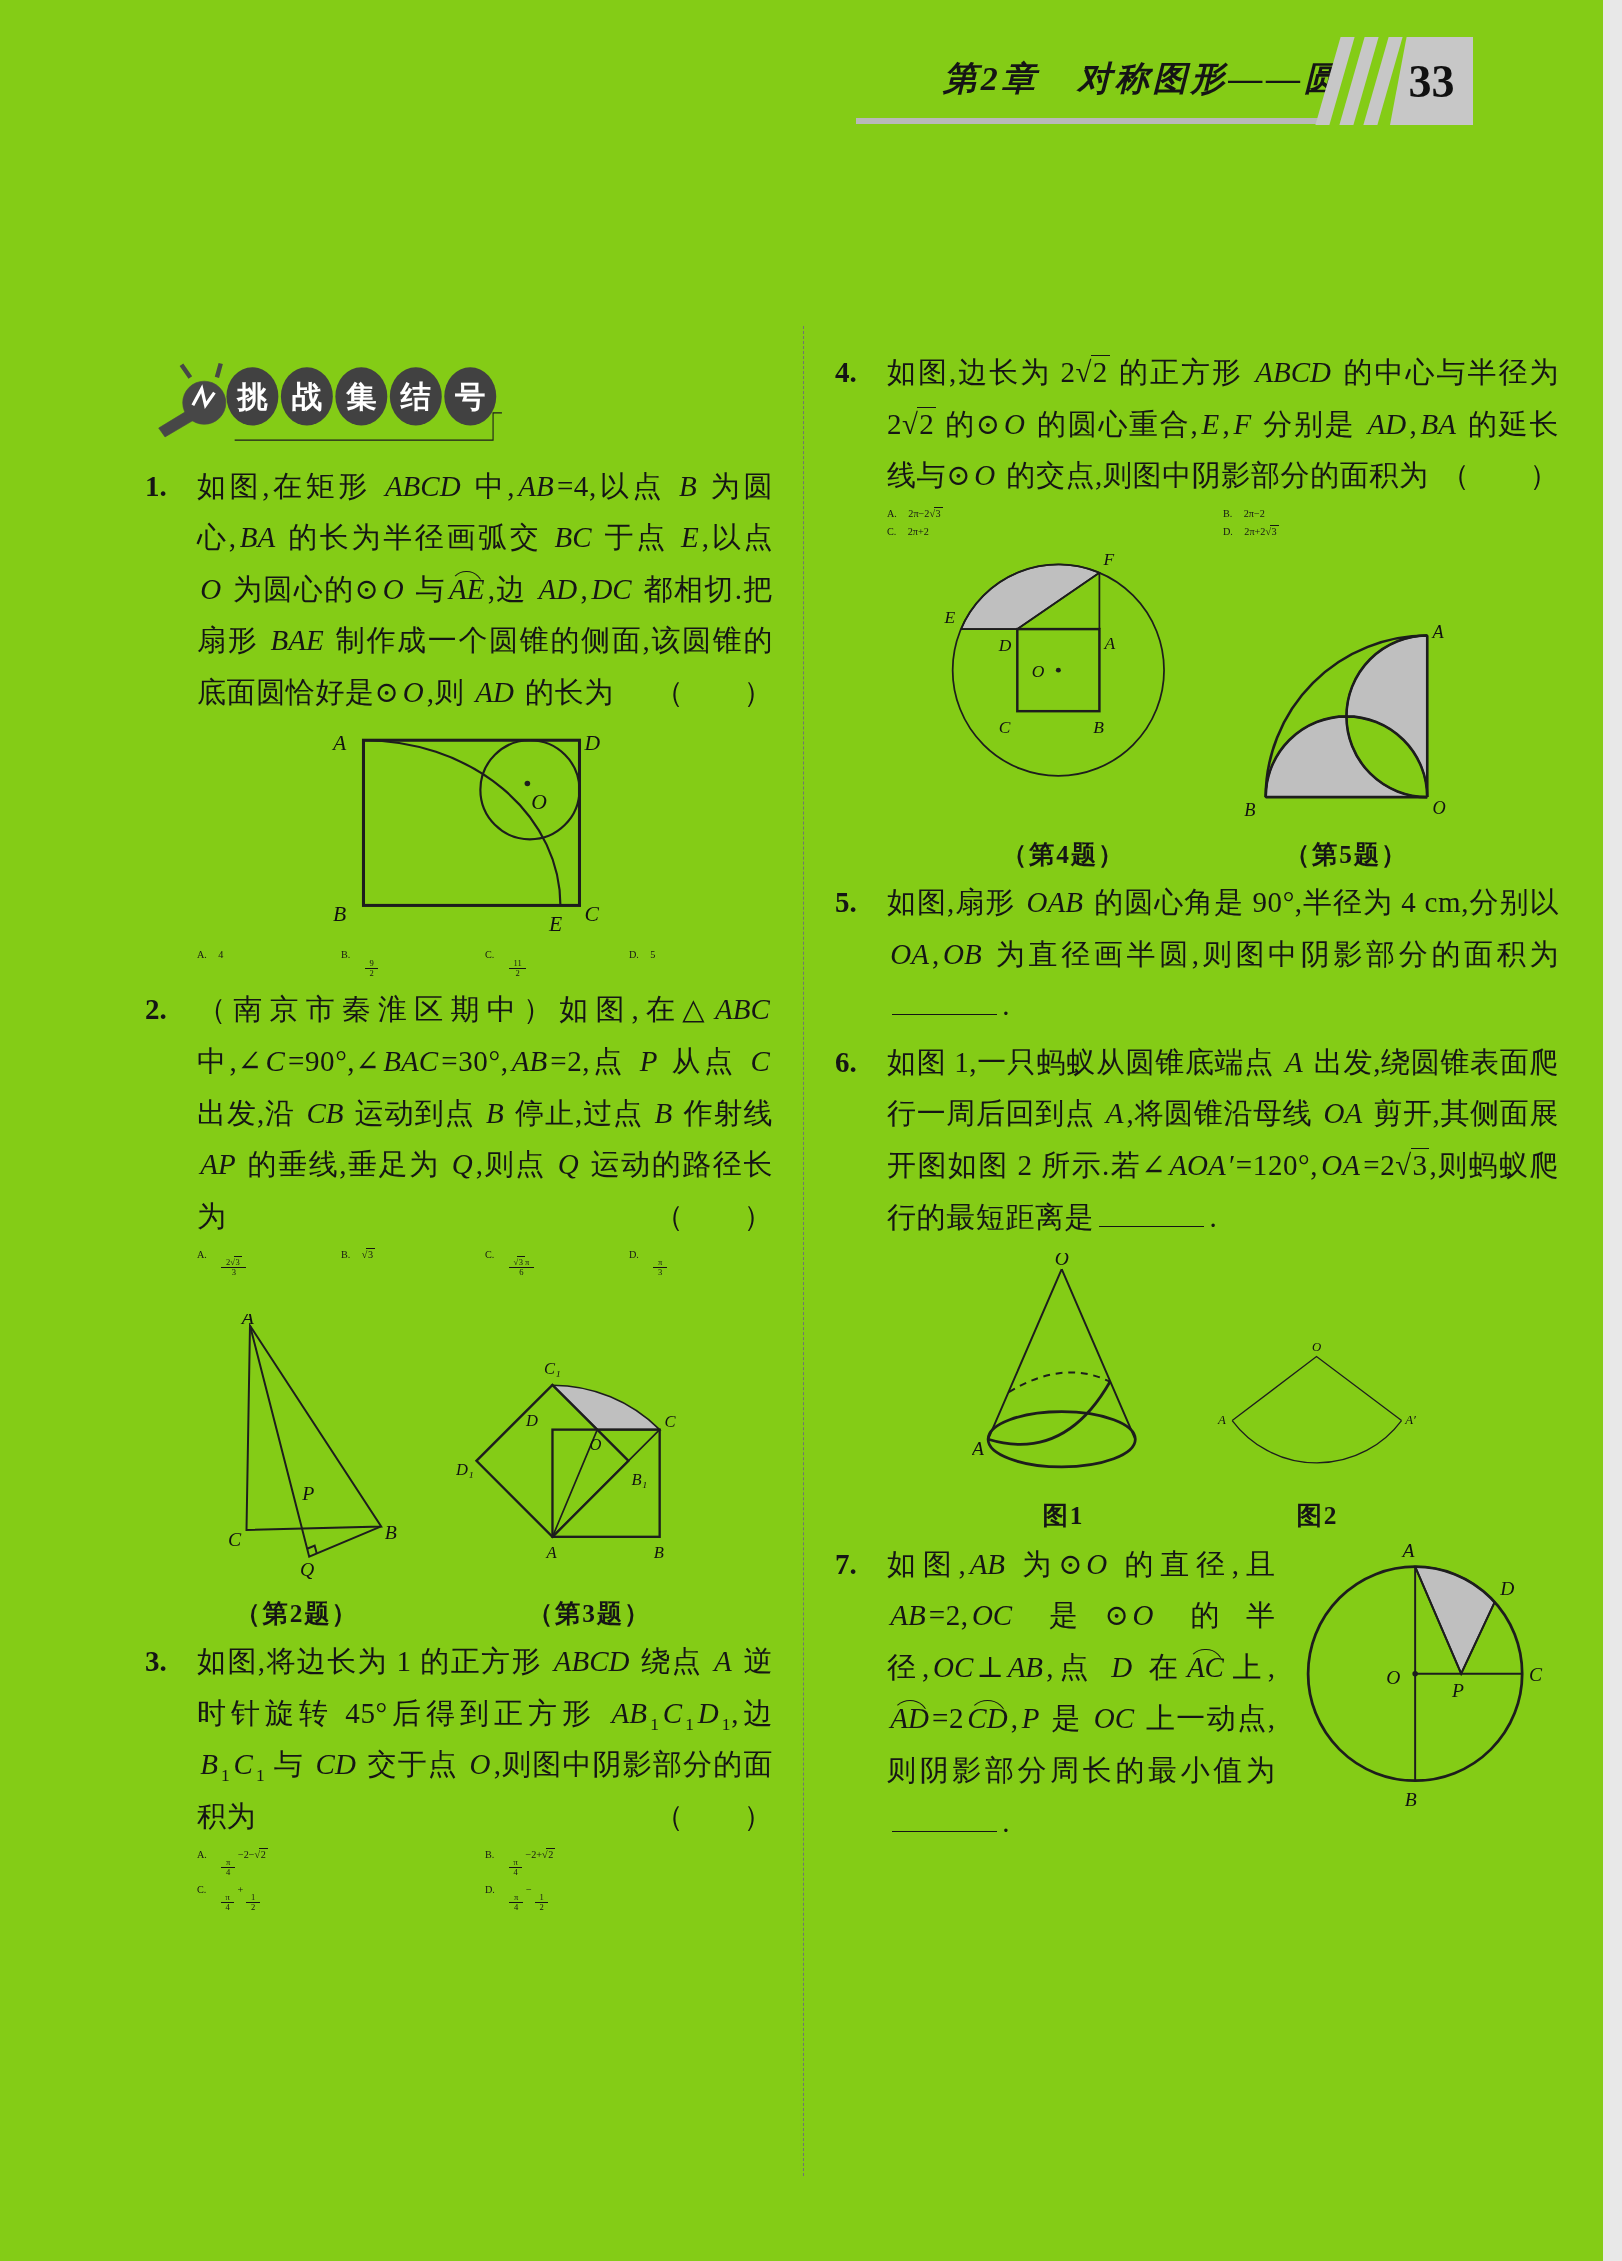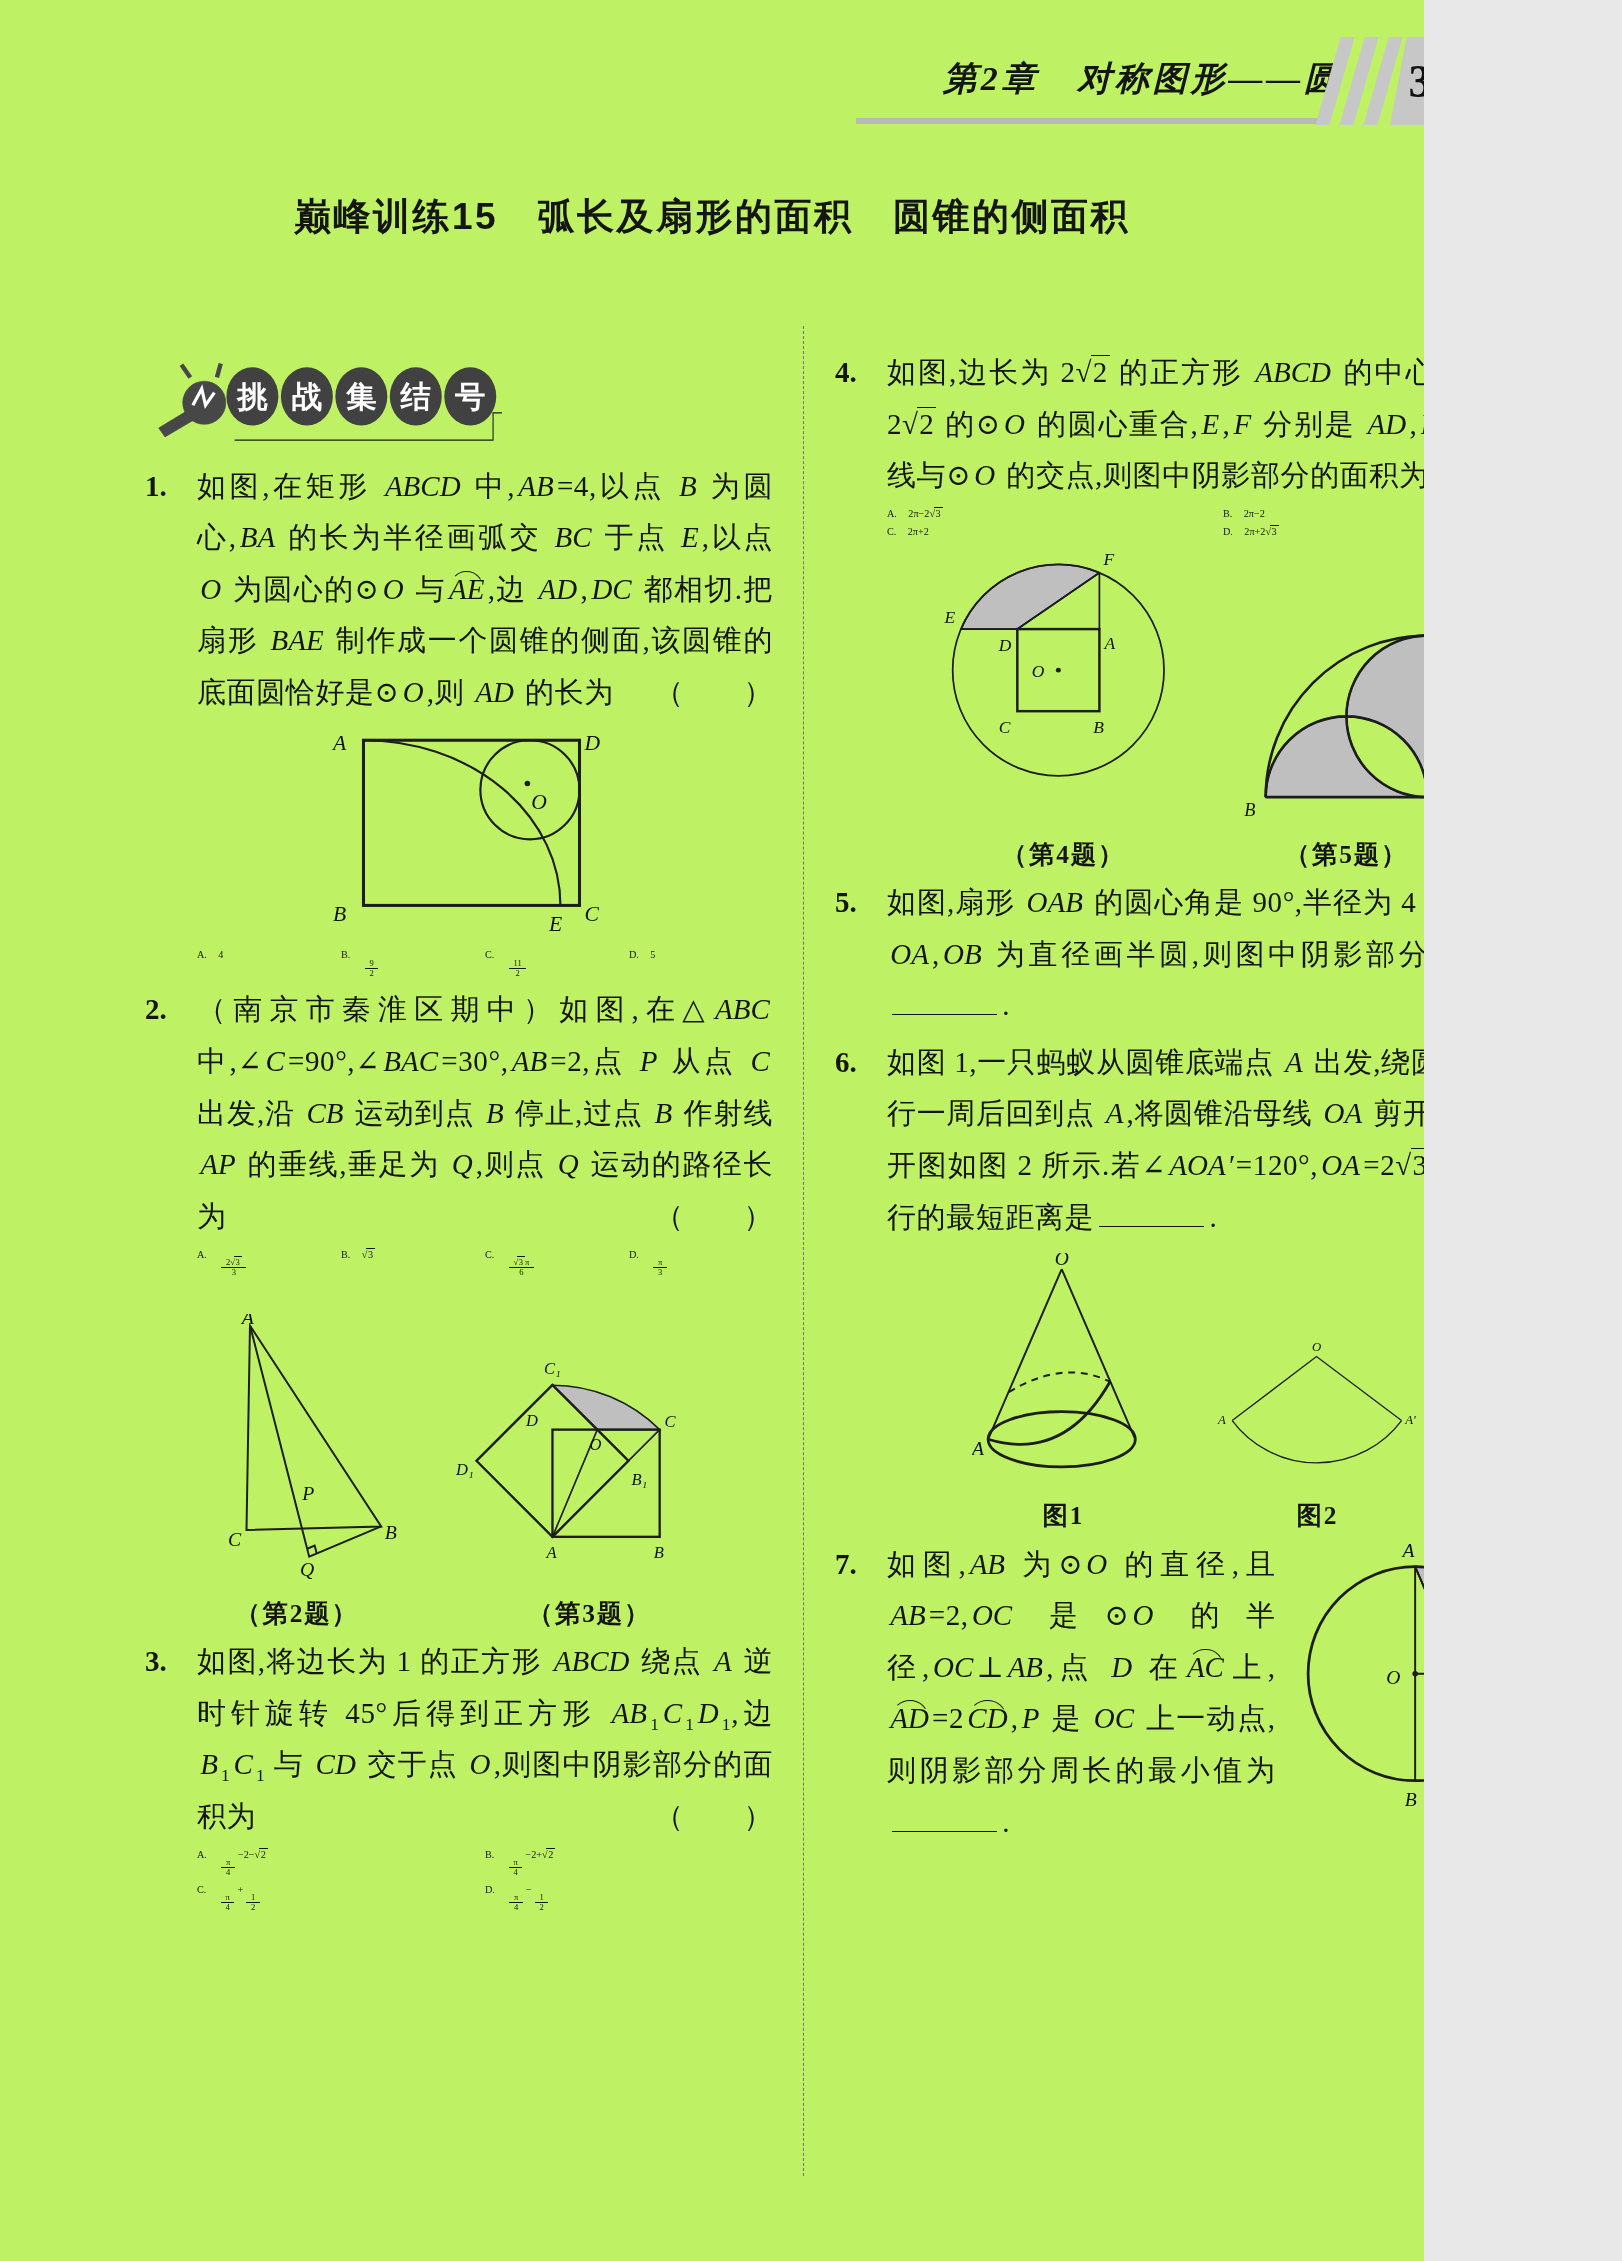--- a/index.html
+++ b/index.html
@@ -1,16 +1,16 @@
 <!DOCTYPE html>
 <html style="font-size:10.2px"><head>
 <meta charset="utf-8">
 <style>
   html,body{margin:0;padding:0;background:#e8e8e8}
-  #page{position:relative;width:1424px;height:2261px;background:#bef264;overflow:hidden;
+  #page{position:relative;width:1603px;height:2261px;background:#84cc16;overflow:hidden;
         font-family:"Liberation Serif","DejaVu Serif",serif;color:#151515}
 
   
   .chapter{position:absolute;left:943px;top:56px;font-size:34px;font-weight:bold;font-style:italic;
            letter-spacing:3.8px;white-space:nowrap}
   .hline{position:absolute;left:856px;top:118px;width:472px;height:6.4px;background:#b9b9b9}
   .stripe{position:absolute;top:37px;height:88px;width:14px;background:#c7c7c7;transform:skewX(-16deg)}
   .pagebox{position:absolute;left:1390px;top:37px;width:83px;height:88px;background:#c7c7c7;
            clip-path:polygon(20% 0,100% 0,100% 100%,0 100%);
            display:flex;align-items:center;justify-content:center;font-size:46px;font-weight:bold;color:#111}
@@ -73,21 +73,20 @@
 
 <div id="page">
 
   <div class="chapter">第2章　对称图形——圆</div>
   <div class="hline"></div>
   <div class="stripe" style="left:1328px"></div>
   <div class="stripe" style="left:1352px"></div>
   <div class="stripe" style="left:1376px"></div>
   <div class="pagebox">33</div>
 
-  <div class="title">巅峰训练15　弧长及扇形的面积　圆锥的侧面积</div>
   <div class="divider"></div>
 
   <div class="col" id="colL">
 
     <div class="badge">
       <svg width="382" height="95" viewBox="0 0 600 150">
         <g fill="#474747" stroke="#474747">
           <path d="M20 128 L66 100 L76 115 L30 142 Z"></path>
           <circle cx="92" cy="88" r="34"></circle>
           <path d="M74 92 L88 66 L94 92 L108 72" stroke="#fff" stroke-width="5" fill="none"></path>

